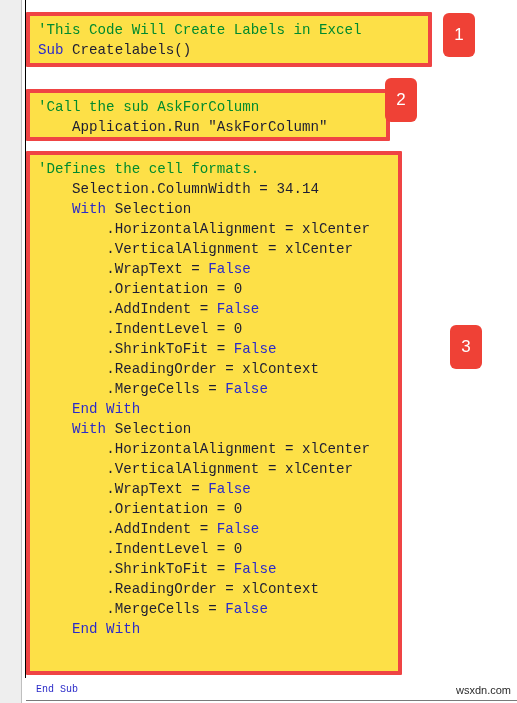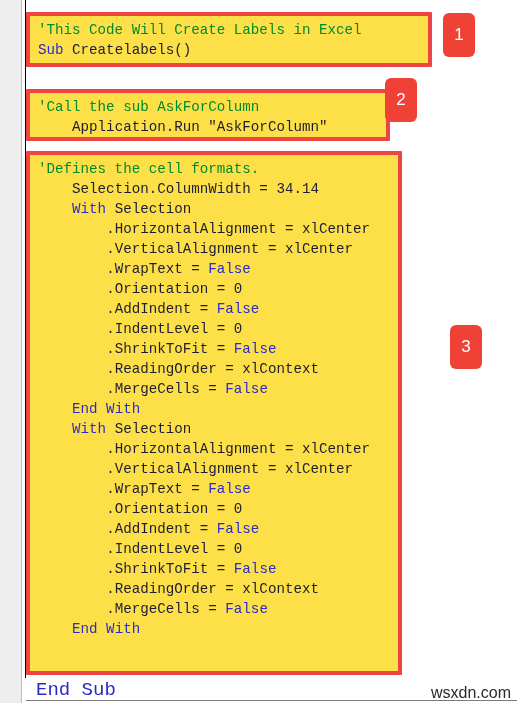--- a/index.html
+++ b/index.html
@@ -86,40 +86,40 @@
   .tok-comment { color: #008a2e; }
   .tok-keyword { color: #2b2bc9; }
   .tok-plain   { color: #1d1d33; text-align: right; }
 
   
   #end-sub-line {
     position: absolute;
     left: 36px;
     top: 680px;
     font-family: "Liberation Mono", "DejaVu Sans Mono", monospace;
-    font-size: 19px;
+    font-size: 10px;
     line-height: 20px;
     white-space: pre;
     color: #2b2bc9;
   }
   #bottom-rule {
     position: absolute;
     left: 26px;
     top: 700px;
     width: 491px;
     height: 1px;
     background: #7a7a7a;
   }
 
   #watermark {
     position: absolute;
     right: 6px;
     top: 684px;
     font-family: "Liberation Sans", sans-serif;
-    font-size: 16px;
+    font-size: 11px;
     color: #2a2a2a;
   }
 </style>
 </head>
 <body>
 
 <div id="editor-margin-bar"></div>
 <div id="editor-margin-divider"></div>
 
 <div id="code-canvas">

